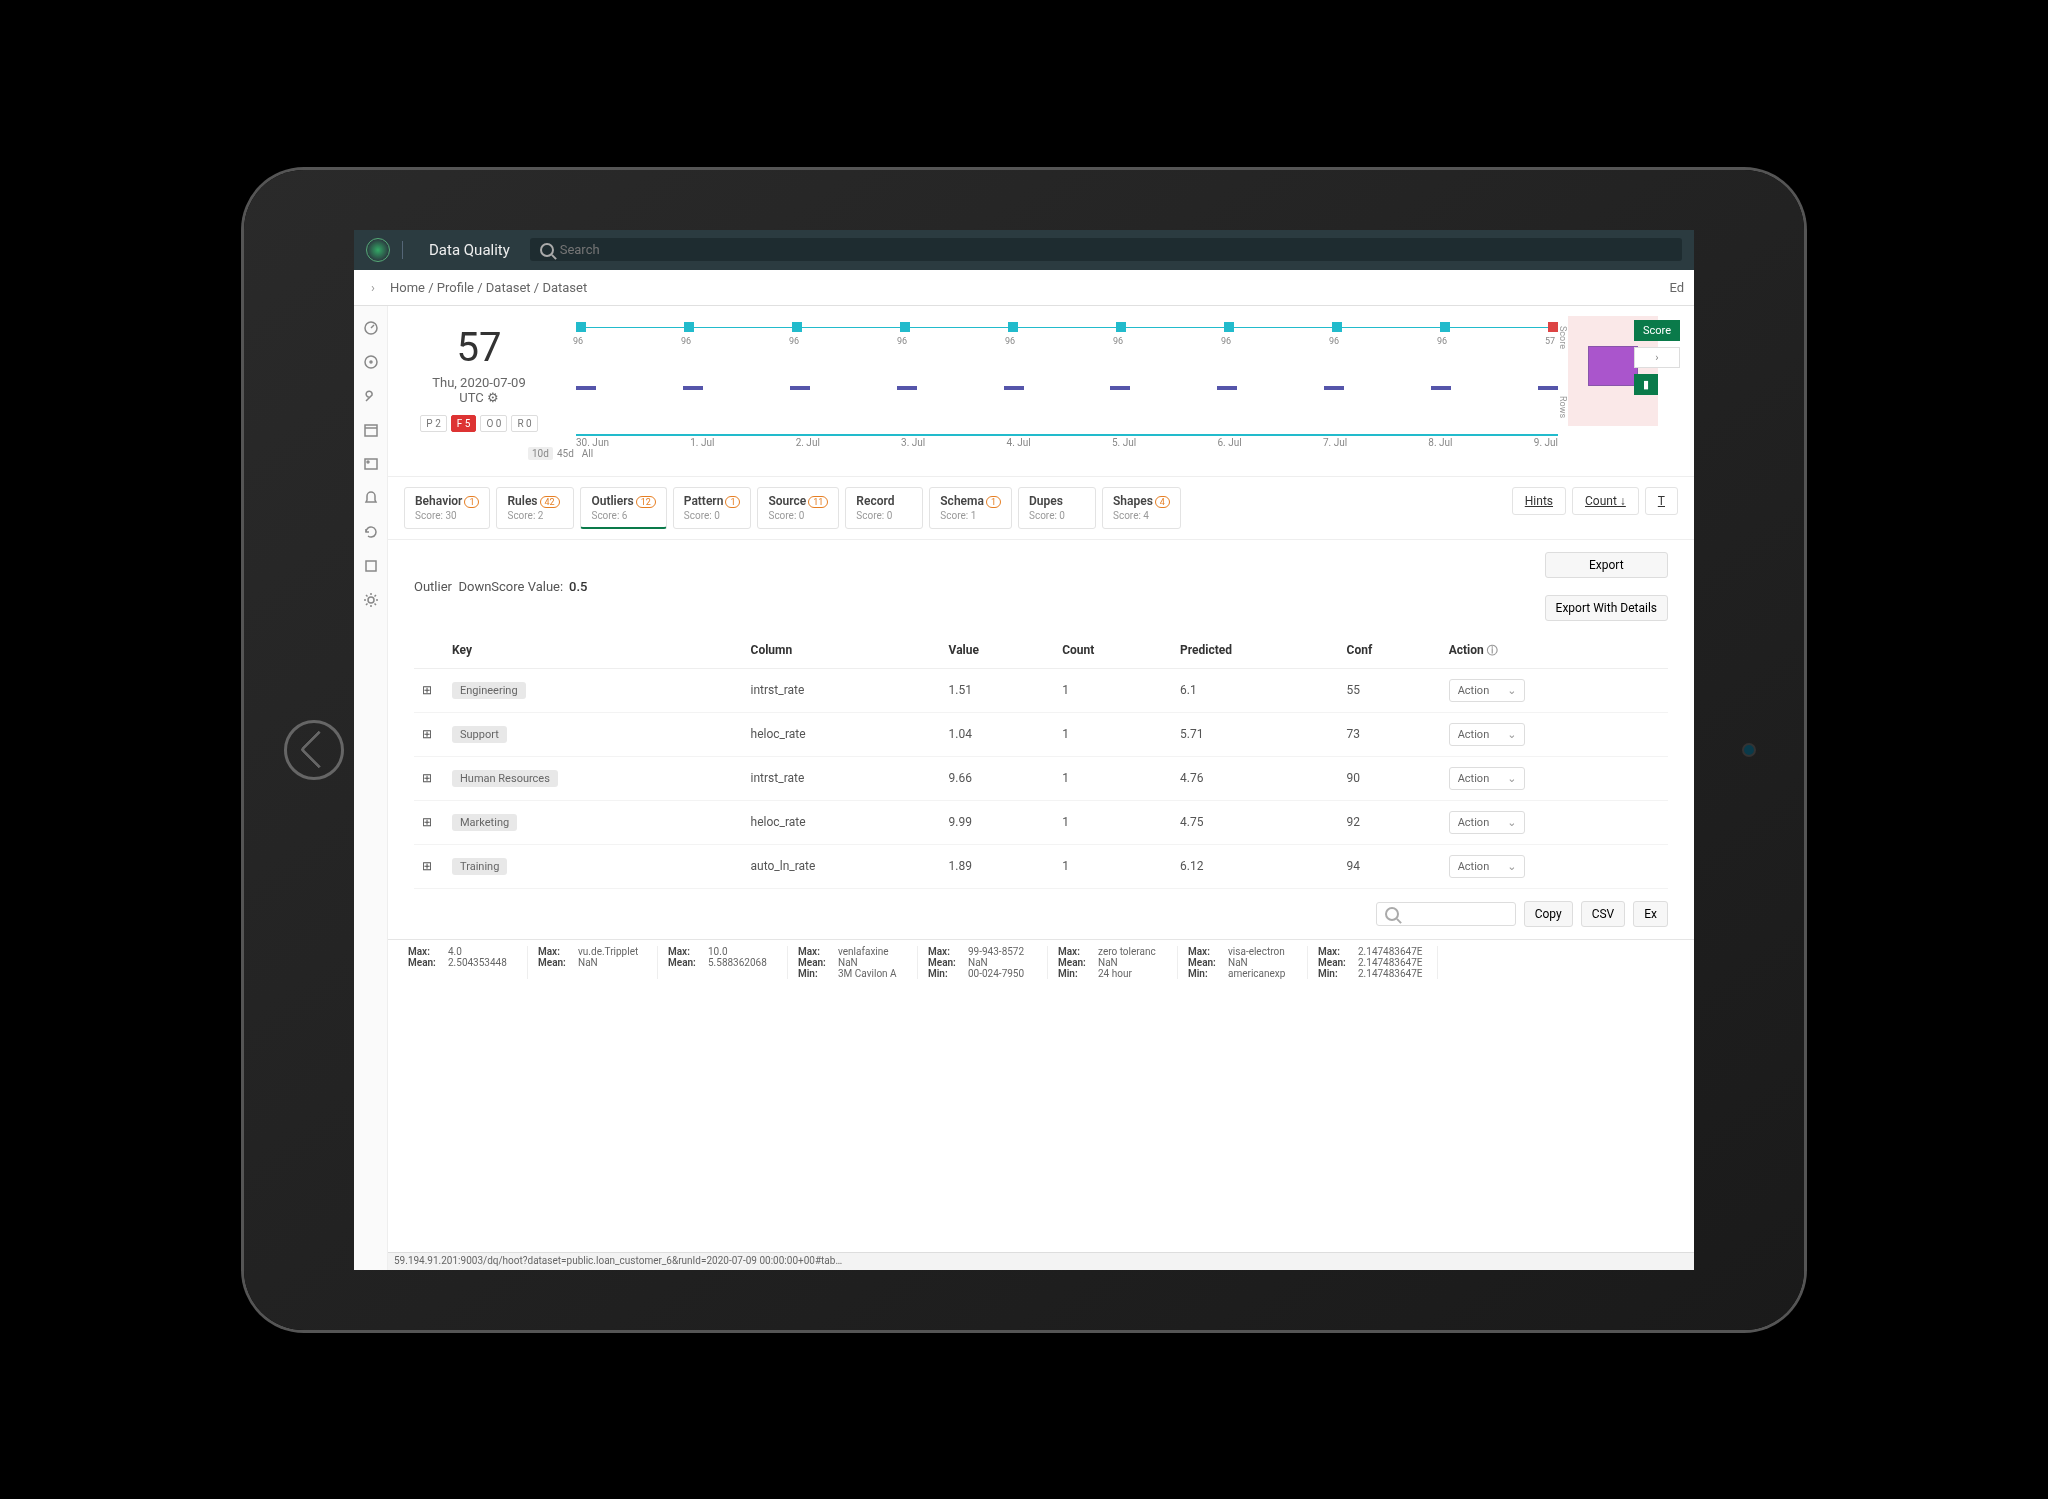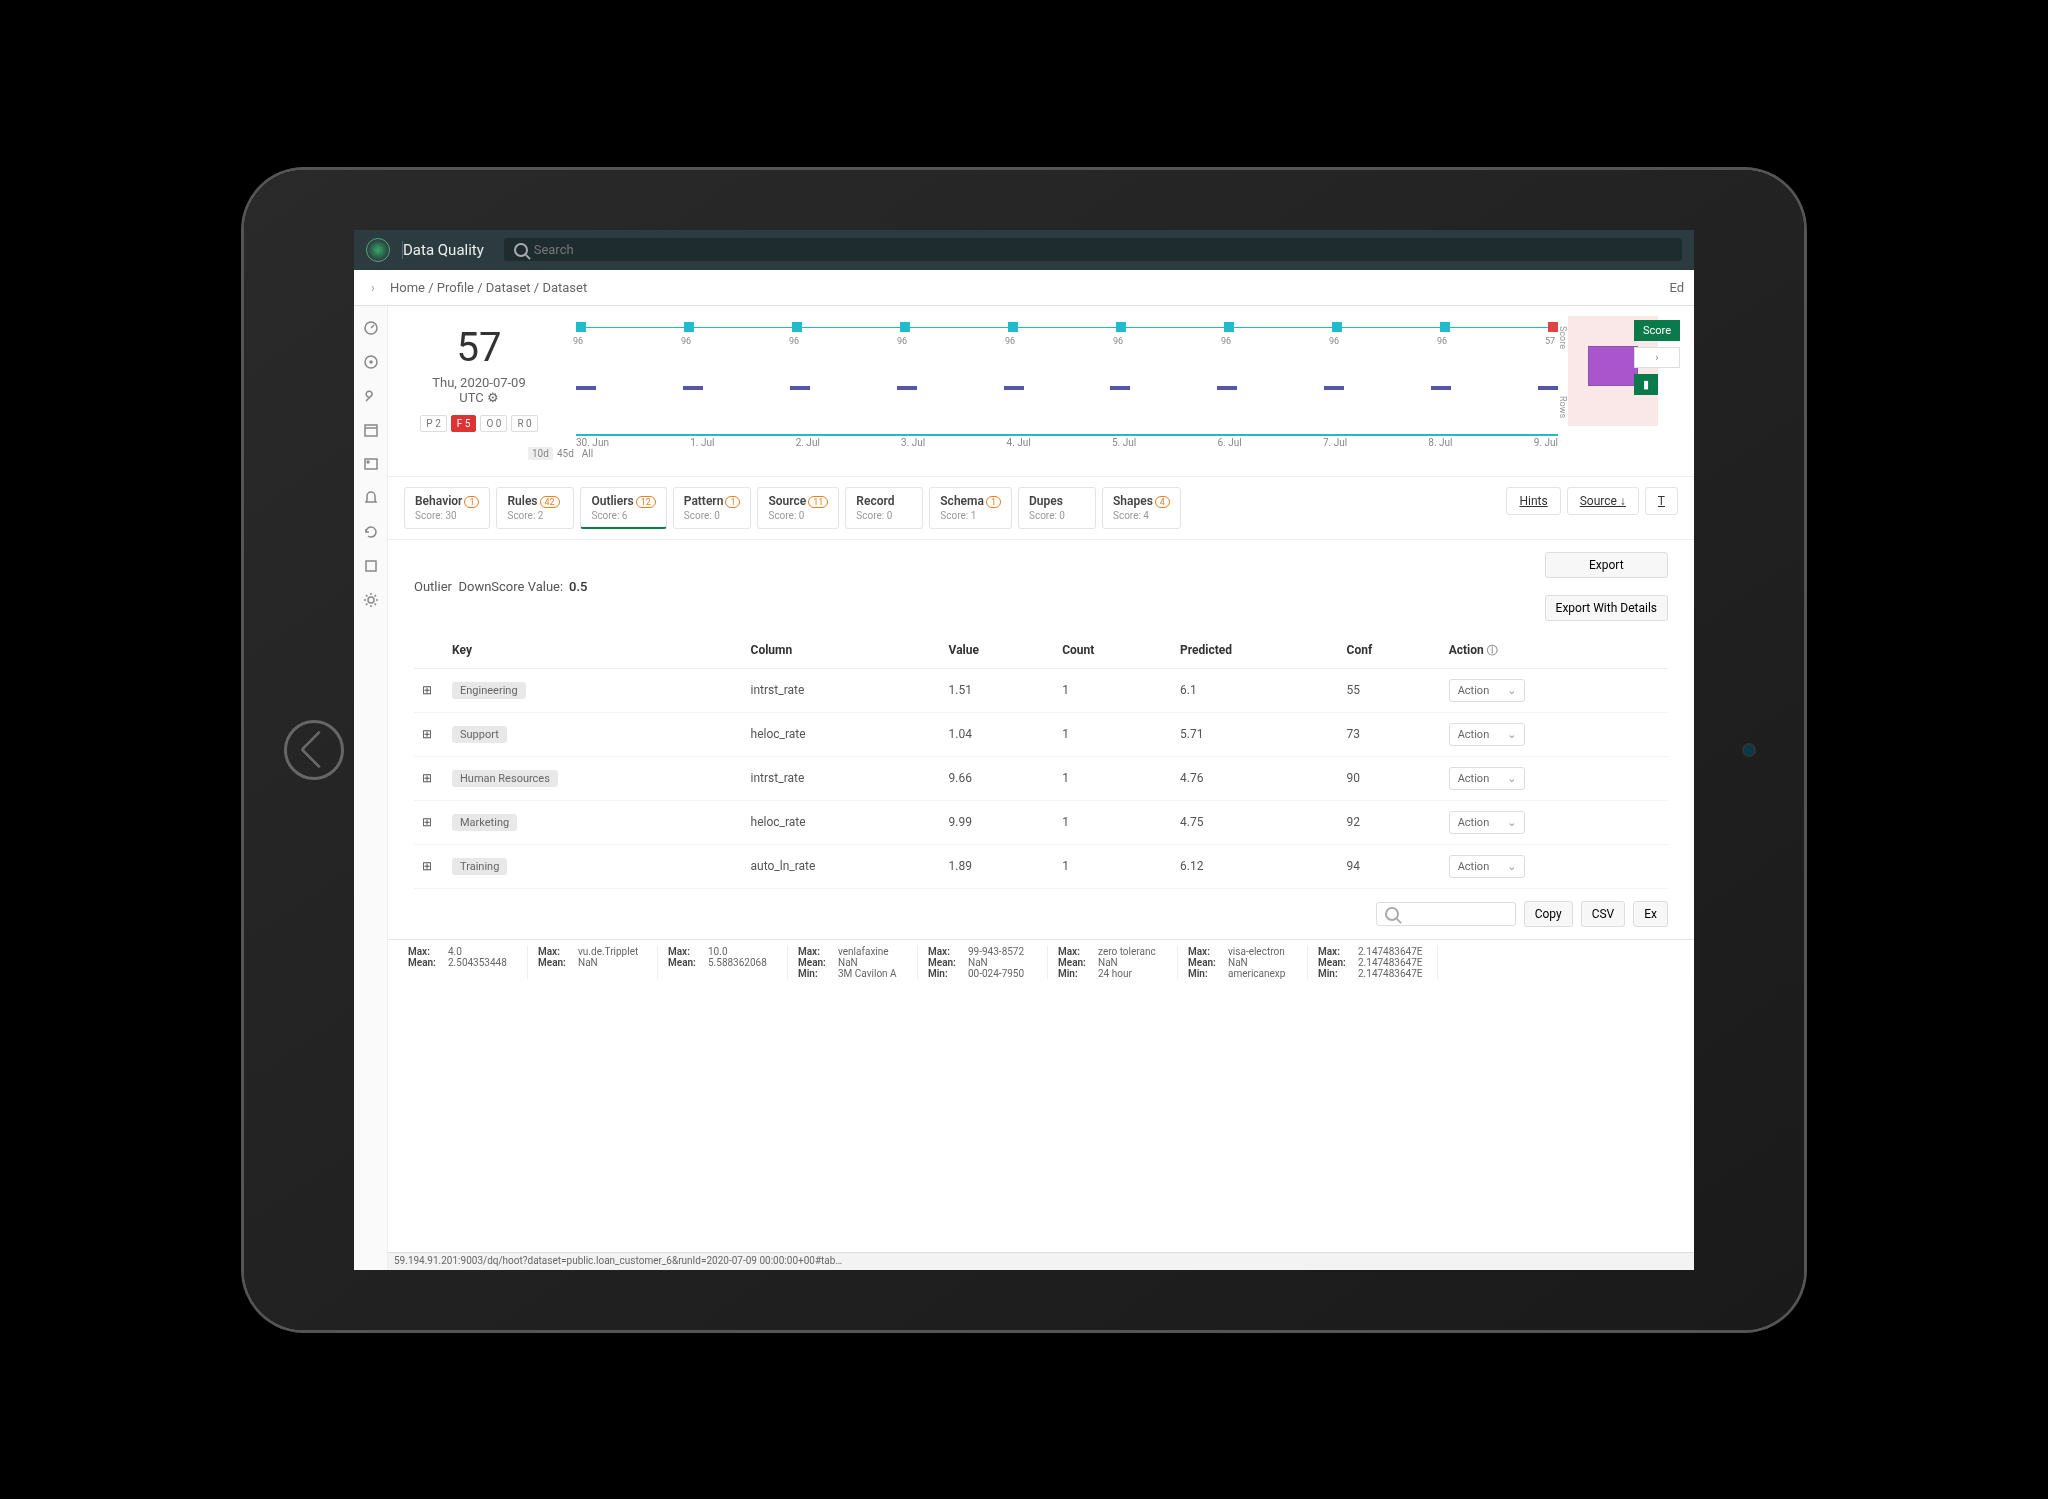--- a/index.html
+++ b/index.html
@@ -6,21 +6,21 @@
   body { background: #000; width: 2048px; height: 1499px; display: flex; align-items: center; justify-content: center; }
   .tablet-frame { width: 1560px; height: 1160px; background: linear-gradient(145deg, #2a2a2a, #1a1a1a); border-radius: 60px; padding: 60px 110px; position: relative; box-shadow: 0 0 0 3px #555, 0 20px 60px rgba(0,0,0,0.8); }
   .home-btn { position: absolute; left: 40px; top: 50%; transform: translateY(-50%); width: 60px; height: 60px; border: 3px solid #666; border-radius: 50%; display:flex; align-items:center; justify-content:center; }
   .home-btn::before { content:""; width:24px; height:24px; border:3px solid #666; border-right:none; border-top:none; border-radius:0 0 0 4px; transform:rotate(45deg) translate(3px,-3px);}
   .camera-dot { position:absolute; right:48px; top:50%; transform:translateY(-50%); width:14px; height:14px; background:#0a3a4a; border-radius:50%; border:2px solid #333;}
   .screen { width: 100%; height: 100%; background: #fff; overflow: hidden; position: relative; font-size: 14px; color:#333; }
   
   
   .topbar { height: 40px; background: #2b3b40; display:flex; align-items:center; color:#eee; padding:0 12px; gap:12px; }
   .logo { width:24px; height:24px; border-radius:50%; background:radial-gradient(circle,#3a6 0%,#2b3b40 70%); border:1px solid #5a7; }
-  .app-title { font-size:15px; border-left:1px solid #567; padding-left:0;}
+  .app-title { font-size:15px; border-left:1px solid #567; padding-left:26px;}
   .search-wrap { display:flex; align-items:center; gap:6px; background:#1e2c30; padding:4px 10px; border-radius:3px; flex:1; margin-left:8px;}
   .search-wrap input { background:transparent; border:none; color:#ccc; outline:none; font-size:13px; width:100%;}
   .search-icon { width:14px; height:14px; border:2px solid #aaa; border-radius:50%; position:relative;}
   .search-icon::after{content:"";position:absolute;width:6px;height:2px;background:#aaa;bottom:-3px;right:-5px;transform:rotate(45deg);}
   
   
   .crumb-row { height:36px; border-bottom:1px solid #e0e0e0; display:flex; align-items:center; padding:0 10px; gap:8px; font-size:13px; color:#666;}
   .crumb-row .chev { width:18px; text-align:center; color:#999; cursor:pointer;}
   .crumb-row .edit { margin-left:auto; color:#666;}
   
@@ -310,21 +310,21 @@
     <div><span class="tname">Dupes</span></div>
     <div class="tscore">Score: 0</div>
             </div>
             <div class="tab ">
     <div><span class="tname">Shapes</span><span class="badge o">4</span></div>
     <div class="tscore">Score: 4</div>
             </div>
           </div>
         <div class="tabs-right">
           <div class="pill">Hints</div>
-          <div class="pill">Source ↓</div>
+          <div class="pill">Count ↓</div>
           <div class="pill">T</div>
         </div>
       </div>
 
       <div class="section-hd">
         <span>Outlier</span>
         &nbsp;&nbsp;
         <span>DownScore Value:</span>
         <span class="dsv">0.5</span>
         <div class="exbtns">

